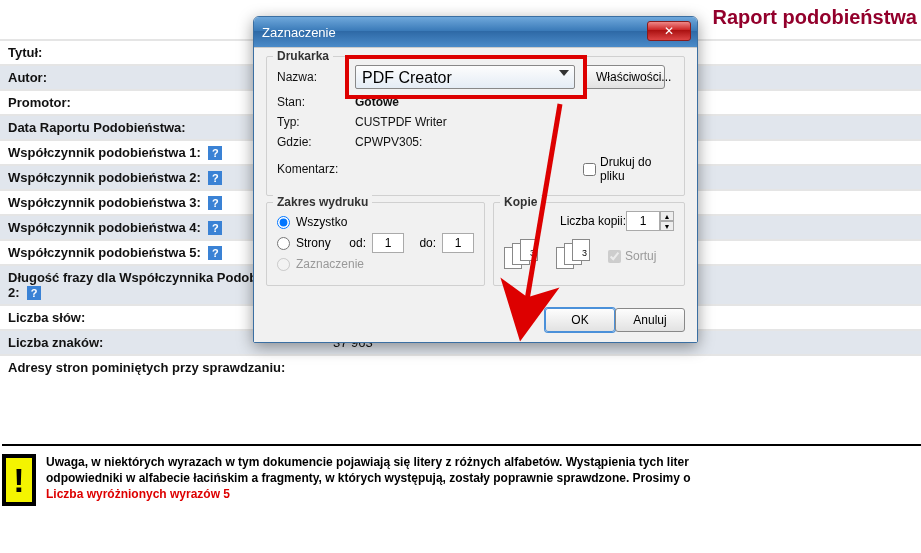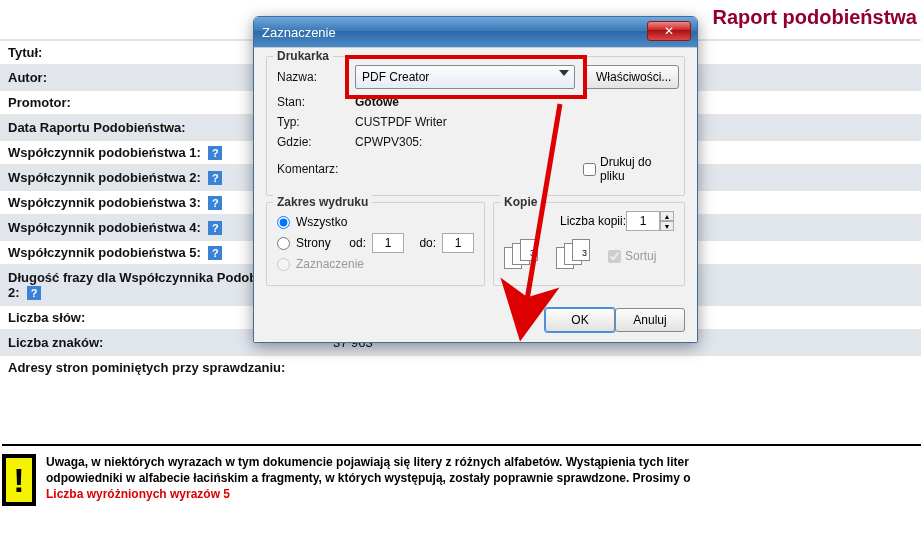--- a/index.html
+++ b/index.html
@@ -27,25 +27,25 @@
 .close-btn { position: absolute; right: 6px; top: 4px; width: 44px; height: 20px; background: linear-gradient(#e88,#c22 45%,#a11 46%,#d44); border: 1px solid #8a1b1b; border-radius: 3px; color: #fff; font-size: 12px; text-align: center; line-height: 18px; cursor: pointer; }
 
 .dialog-body { background: #f1f1f1; padding: 8px 12px 12px; border-top: 1px solid #ccc; }
 .groupbox { border: 1px solid #d0d0d0; border-radius: 2px; padding: 8px 10px 10px; position: relative; margin-bottom: 6px; }
 .groupbox-title { position: absolute; top: -8px; left: 6px; background: #f1f1f1; padding: 0 4px; font-size: 12px; color: #333; font-weight: bold; }
 
 .printer-grid { display: grid; grid-template-columns: 70px 1fr auto; gap: 6px 8px; align-items: center; font-size: 12px; }
 .printer-grid .lbl { color: #111; }
 .printer-grid .val { color: #111; }
 .select-wrap { position: relative; display: inline-block; }
-.printer-select { width: 220px; height: 24px; font-size: 12px; background: linear-gradient(#fdfdfd,#e4ecf5); border: 1px solid #888; border-radius: 2px; padding: 0 22px 0 6px; appearance: none; cursor: pointer; }
+.printer-select { width: 220px; height: 24px; font-size: 16px; background: linear-gradient(#fdfdfd,#e4ecf5); border: 1px solid #888; border-radius: 2px; padding: 0 22px 0 6px; appearance: none; cursor: pointer; }
 .select-arrow { position: absolute; right: 6px; top: 5px; width: 0; height: 0; border-left: 5px solid transparent; border-right: 5px solid transparent; border-top: 6px solid #333; pointer-events: none; }
 .red-box { position: absolute; border: 4px solid #d00; pointer-events: none; }
 .btn { height: 24px; padding: 0 12px; font-size: 12px; background: linear-gradient(#fdfdfd,#e2e2e2); border: 1px solid #888; border-radius: 3px; cursor: pointer; }
-.props-btn { width: 96px; }
+.props-btn { width: 82px; }
 
 .checkbox-row { display: flex; align-items: center; gap: 4px; font-size: 12px; justify-content: flex-end; }
 .checkbox-row input { width: 13px; height: 13px; }
 
 .bottom-groups { display: flex; gap: 8px; }
 .bottom-groups .groupbox { flex: 1; margin-bottom: 0; }
 
 .radio-row { display: flex; align-items: center; gap: 6px; font-size: 12px; margin: 4px 0; }
 .radio-row input[type=radio] { width: 13px; height: 13px; }
 .radio-row.disabled { color: #999; }

